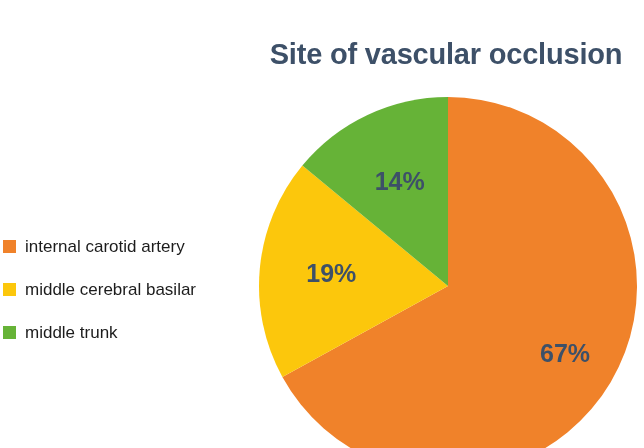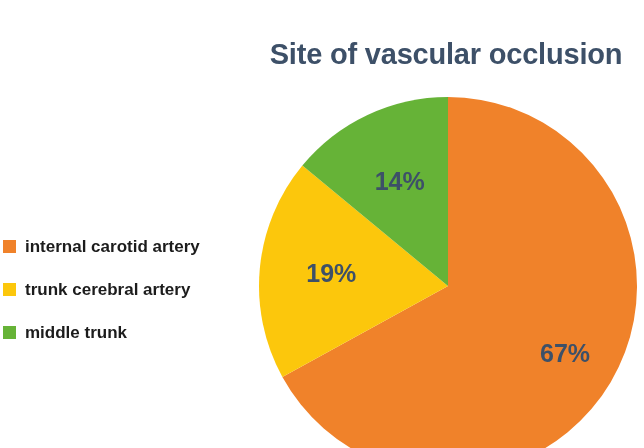--- a/index.html
+++ b/index.html
@@ -35,21 +35,20 @@
     line-height: 34px;
     white-space: nowrap;
   }
 
   
   #legend {
     position: absolute;
     left: 3px;
     top: 190px;
     width: 245px;
-    font-weight: bold;
   }
   .legend-item {
     display: flex;
     align-items: center;
     height: 43px;
   }
   .legend-swatch {
     width: 13px;
     height: 13px;
     flex: 0 0 13px;
@@ -89,21 +88,21 @@
 
   <div id="chart-title">Site of vascular occlusion</div>
 
   <div id="legend">
     <div class="legend-item">
       <span class="legend-swatch" style="background: rgb(240, 130, 42);"></span>
       <span class="legend-label">internal carotid artery</span>
     </div>
     <div class="legend-item">
       <span class="legend-swatch" style="background: rgb(252, 199, 12);"></span>
-      <span class="legend-label">trunk cerebral artery</span>
+      <span class="legend-label">middle cerebral basilar</span>
     </div>
     <div class="legend-item">
       <span class="legend-swatch" style="background: rgb(102, 179, 55);"></span>
       <span class="legend-label">middle trunk</span>
     </div>
   </div>
 
   <div id="pie-wrap">
     <svg id="pie-svg" width="644" height="448" viewBox="0 0 644 448">
       <g id="pie-slices">

